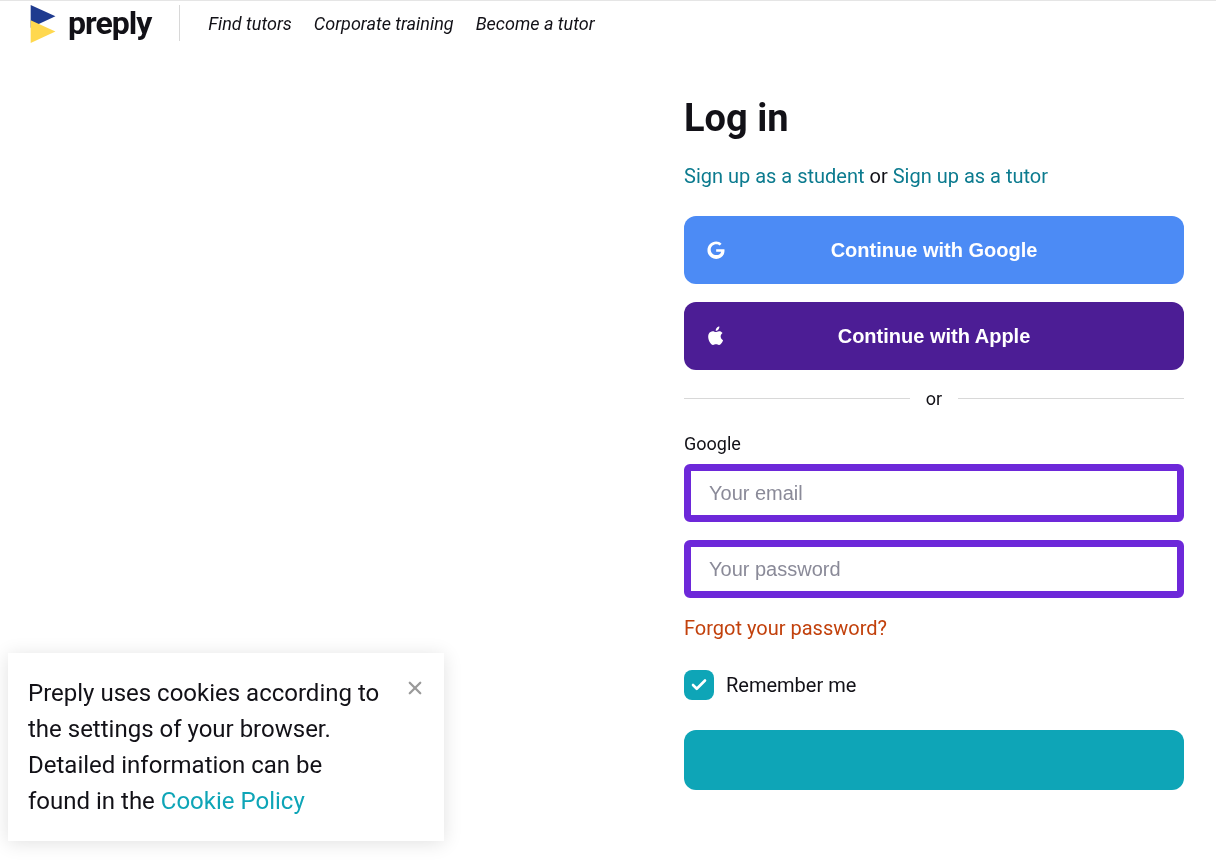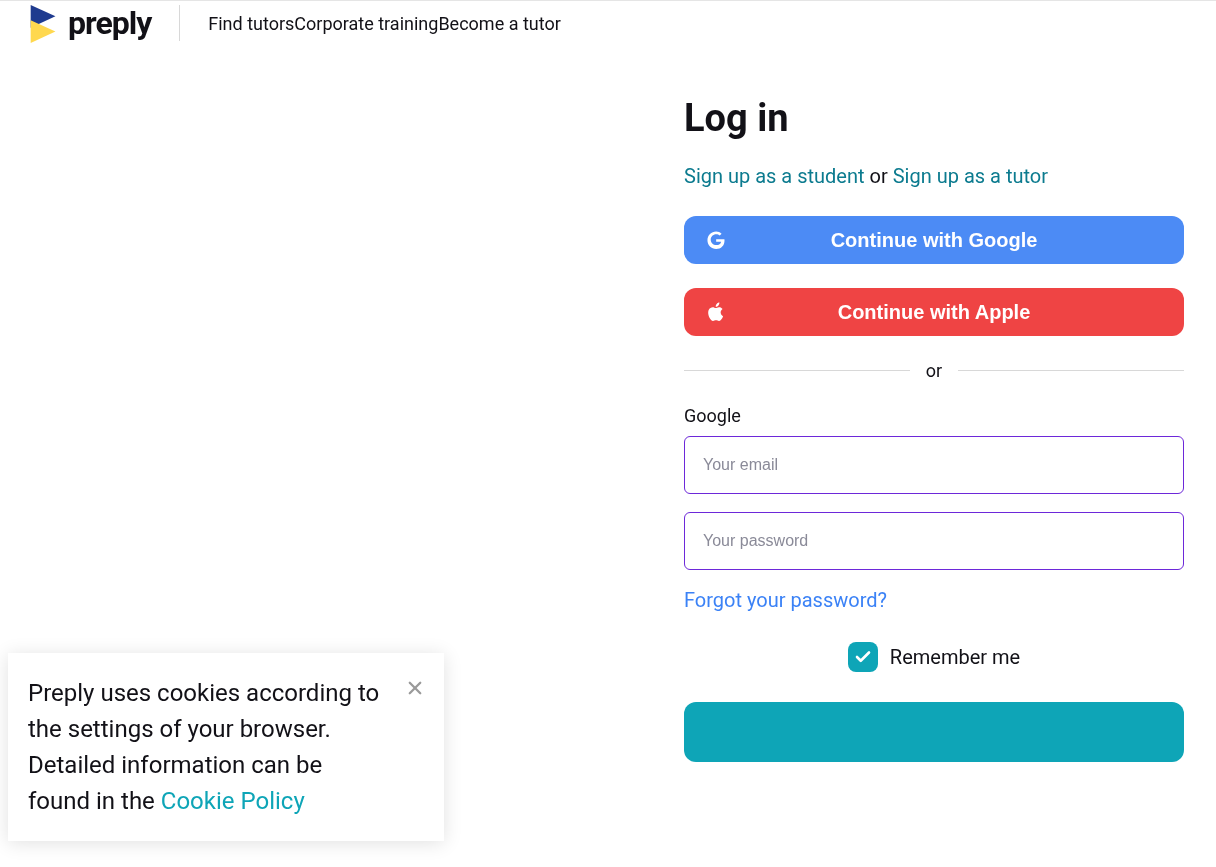--- a/index.html
+++ b/index.html
@@ -41,20 +41,22 @@
       color: #121117;
       letter-spacing: -1px;
     }
     .nav-divider {
       width: 1px;
       height: 36px;
       background: #d8d8d8;
     }
     .nav {
       display: flex;
+      gap: 22px;
+      font-style: italic;
     }
     .nav-link {
       font-size: 18px;
       color: #121117;
       text-decoration: none;
       cursor: pointer;
     }
     .main {
       padding-top: 50px;
       display: flex;
@@ -76,31 +78,31 @@
       color: #121117;
     }
     .signup-line a {
       color: #0c7b8f;
       text-decoration: none;
       cursor: pointer;
       margin-top: 20px;
     }
     .social-button {
       width: 100%;
-      height: 48px;
+      height: 68px;
       border: none;
       border-radius: 12px;
       display: flex;
       align-items: center;
       padding: 0 20px;
       font-size: 20px;
       font-weight: 600;
       color: #fff;
       cursor: pointer;
-      margin-bottom: 24px;
+      margin-bottom: 18px;
       position: relative;
     }
     .social-button .icon-wrap {
       position: absolute;
       left: 20px;
       width: 24px;
       height: 24px;
       display: flex;
       align-items: center;
       justify-content: center;
@@ -109,21 +111,21 @@
       width: 100%;
       text-align: center;
     }
     .btn-google {
       background: #4c8bf5;
     }
     .btn-facebook {
       background: #4b6399;
     }
     .btn-apple {
-      background: #ef4444;
+      background: #4c1d95;
     }
     .divider-row {
       display: flex;
       align-items: center;
       gap: 16px;
       margin: 14px 0 24px 0;
     }
     .divider-line {
       flex: 1;
       height: 1px;
@@ -135,45 +137,44 @@
     }
     .field-label {
       font-size: 18px;
       color: #121117;
       margin-bottom: 10px;
       display: block;
     }
     .text-input {
       width: 100%;
       height: 58px;
-      border: 1px solid #6d28d9;
+      border: 7px solid #6d28d9;
       border-radius: 6px;
       padding: 0 18px;
-      font-size: 16px;
+      font-size: 20px;
       color: #121117;
       margin-bottom: 18px;
       outline: none;
     }
     .text-input::placeholder {
       color: #8a8a98;
     }
     .forgot-link {
-      color: #3b82f6;
+      color: #c2410c;
       font-size: 20px;
       text-decoration: none;
       cursor: pointer;
       display: inline-block;
       margin-bottom: 30px;
     }
     .remember-row {
       display: flex;
       align-items: center;
       gap: 12px;
       margin-bottom: 30px;
-      justify-content: center;
     }
     .checkbox {
       width: 30px;
       height: 30px;
       border-radius: 8px;
       background: #0ea5b7;
       display: flex;
       align-items: center;
       justify-content: center;
       cursor: pointer;

